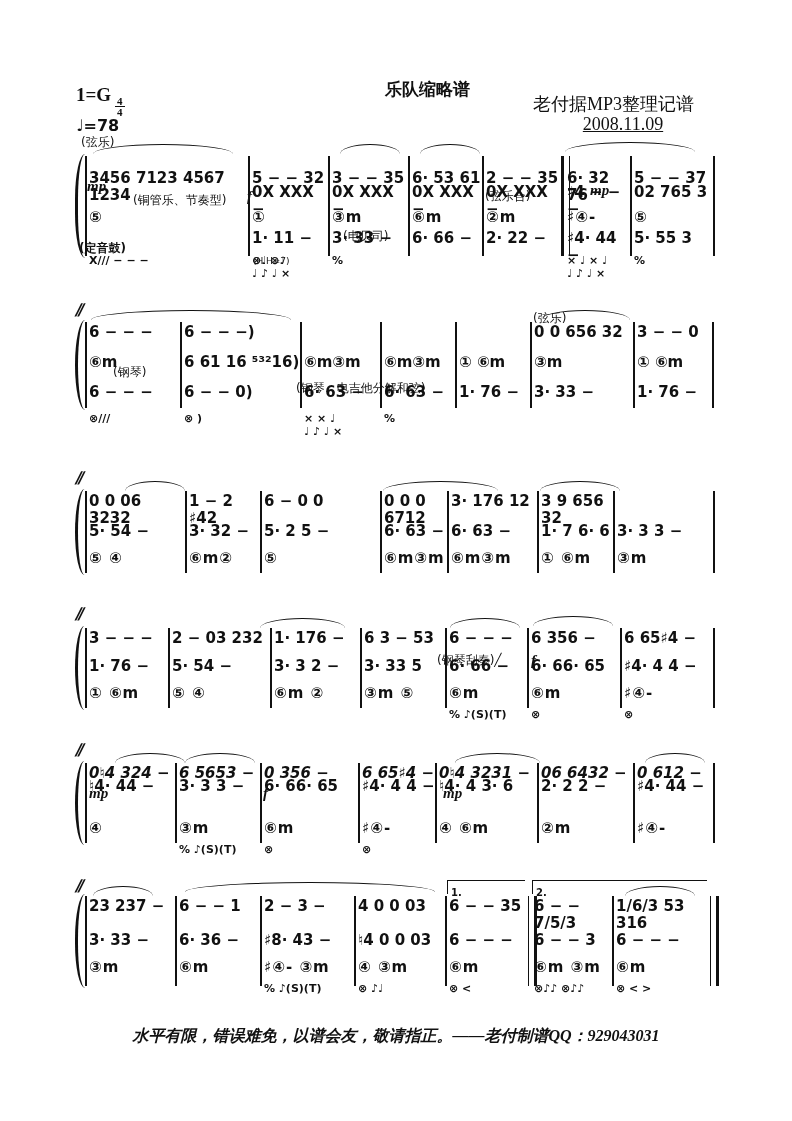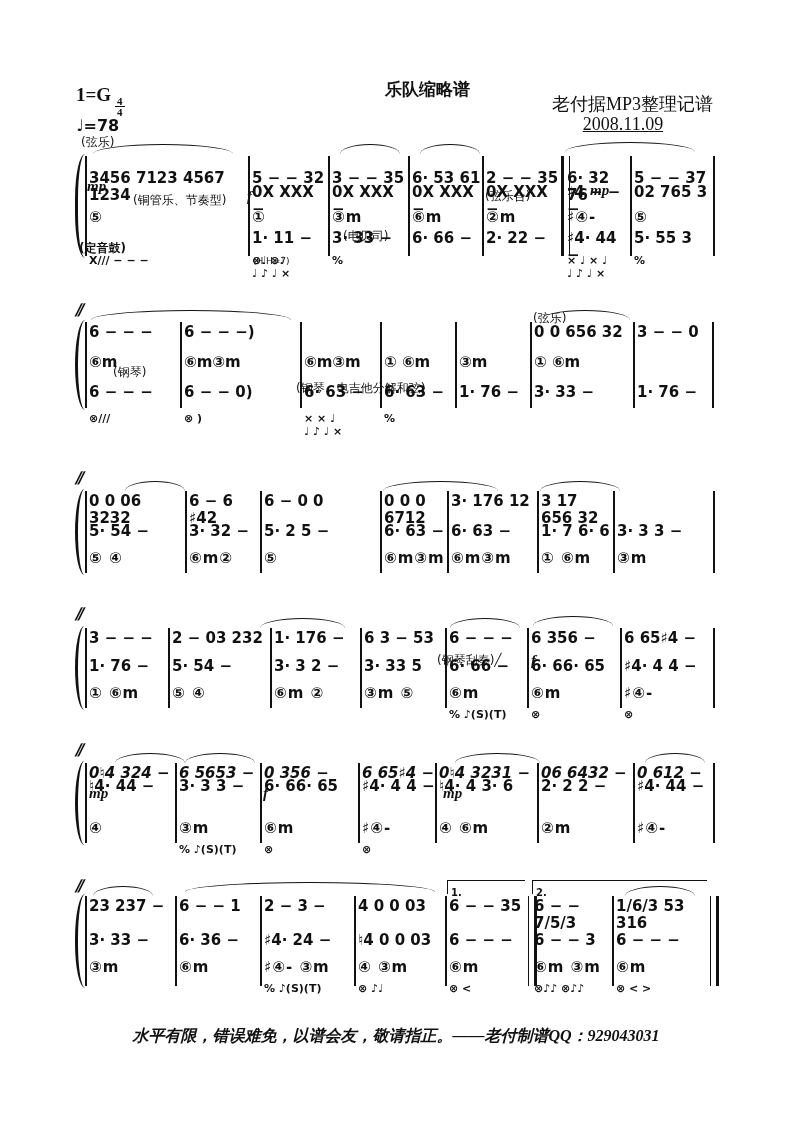--- a/index.html
+++ b/index.html
@@ -8,21 +8,21 @@
   
   .hdr-key{position:absolute;left:76px;top:84px;font-family:"Liberation Serif",serif;
            font-size:19px;font-weight:bold;}
   .frac{display:inline-flex;flex-direction:column;vertical-align:-4px;margin-left:4px;
         font-size:11px;line-height:10px;font-weight:bold;text-align:center;}
   .frac .ft{border-bottom:1px solid #111;padding:0 2px;}
   .hdr-tempo{position:absolute;left:76px;top:116px;font-size:16px;font-weight:bold;}
   .hdr-title{position:absolute;left:263px;top:62px;font-size:34px;font-weight:bold;
              letter-spacing:5px;}
   .hdr-sub{position:absolute;left:385px;top:78px;font-size:17px;font-weight:bold;}
-  .hdr-credit1{position:absolute;left:533px;top:92px;width:180px;text-align:right;
+  .hdr-credit1{position:absolute;left:533px;top:92px;width:180px;text-align:left;
                font-family:"Liberation Serif",serif;font-size:18px;}
   .hdr-credit2{position:absolute;left:533px;top:114px;width:180px;text-align:center;
                font-family:"Liberation Serif",serif;font-size:18px;text-decoration:underline;}
   
   .system{position:absolute;left:85px;width:627px;}
   .row{position:absolute;left:0;width:627px;display:grid;}
   .cell{white-space:pre-line;overflow:visible;padding-left:4px;}
   .melody .cell,.rhythm .cell,.bass .cell,.mid .cell{font-weight:bold;font-size:15px;line-height:17px;}
   .chords .cell{font-size:15px;font-weight:bold;letter-spacing:1px;line-height:18px;}
   .drums .cell{font-size:11px;line-height:13px;font-weight:bold;}
@@ -136,20 +136,21 @@
           <div class="cell">6 − − −</div>
           <div class="cell">6 − − −)</div>
           <div class="cell"></div>
           <div class="cell"></div>
           <div class="cell"></div>
           <div class="cell">0 0 656 32</div>
           <div class="cell">3 − − 0</div>
         </div>
         <div class="row mid" style="top: 36px; height: 30px; grid-template-columns: 95px 120px 80px 75px 75px 103px 79px;">
           <div class="cell">⑥m</div>
+          <div class="cell">6 61 16 ⁵³²16)</div>
           <div class="cell">⑥m③m</div>
           <div class="cell">⑥m③m</div>
           <div class="cell">① ⑥m</div>
           <div class="cell">③m</div>
           <div class="cell">① ⑥m</div>
         </div>
         <div class="row bass" style="top: 66px; height: 28px; grid-template-columns: 95px 120px 80px 75px 75px 103px 79px;">
           <div class="cell">6 − − −</div>
           <div class="cell">6 − − 0)</div>
           <div class="cell">6· 63 −</div>
@@ -179,25 +180,25 @@
         <div class="syslabel lbl" style="left: 28px; top: 46px;">(钢琴)</div>
         <div class="syslabel lbl" style="left: 211px; top: 62px; text-align: right;">(钢琴、电吉他分解和弦)</div>
         <div class="syslabel lbl" style="left: 448px; top: -8px;">(弦乐)</div>
         <div class="arc" style="left: 6px; top: -8px; width: 200px;"></div>
         <div class="arc" style="left: 455px; top: -8px; width: 90px;"></div>
       </div>
       <div class="system" style="top: 487px;">
         <div class="brace" style="height: 86px;"></div>
         <div class="row melody" style="top: 6px; height: 30px; grid-template-columns: 100px 75px 120px 67px 90px 76px 100px;">
           <div class="cell">0 0 06 3232</div>
-          <div class="cell">6 − 6 ♯42</div>
+          <div class="cell">1 − 2 ♯42</div>
           <div class="cell">6 − 0 0</div>
           <div class="cell">0 0 0 6712</div>
           <div class="cell">3· 176 12</div>
-          <div class="cell">3 17 656 32</div>
+          <div class="cell">3 9 656 32</div>
         </div>
         <div class="row bass" style="top: 36px; height: 26px; grid-template-columns: 100px 75px 120px 67px 90px 76px 100px;">
           <div class="cell">5· 54 −</div>
           <div class="cell">3· 32 −</div>
           <div class="cell">5· 2 5 −</div>
           <div class="cell">6· 63 −</div>
           <div class="cell">6· 63 −</div>
           <div class="cell">1· 7 6· 6</div>
           <div class="cell">3· 3 3 −</div>
         </div>
@@ -335,21 +336,21 @@
           <div class="cell">6 − − 1</div>
           <div class="cell">2 − 3 −</div>
           <div class="cell">4 0 0 03</div>
           <div class="cell">6 − − 35</div>
           <div class="cell">6 − − 7/5/3</div>
           <div class="cell">1/6/3 53 316</div>
         </div>
         <div class="row bass" style="top: 40px; height: 26px; grid-template-columns: 90px 85px 94px 91px 85px 82px 100px;">
           <div class="cell">3· 33 −</div>
           <div class="cell">6· 36 −</div>
-          <div class="cell">♯4· 24 −</div>
+          <div class="cell">♯8· 43 −</div>
           <div class="cell">♮4 0 0 03</div>
           <div class="cell">6 − − −</div>
           <div class="cell">6 − − 3</div>
           <div class="cell">6 − − −</div>
         </div>
         <div class="row chords" style="top: 66px; height: 24px; grid-template-columns: 90px 85px 94px 91px 85px 82px 100px;">
           <div class="cell">③m</div>
           <div class="cell">⑥m</div>
           <div class="cell">♯④- ③m</div>
           <div class="cell">④ ③m</div>

